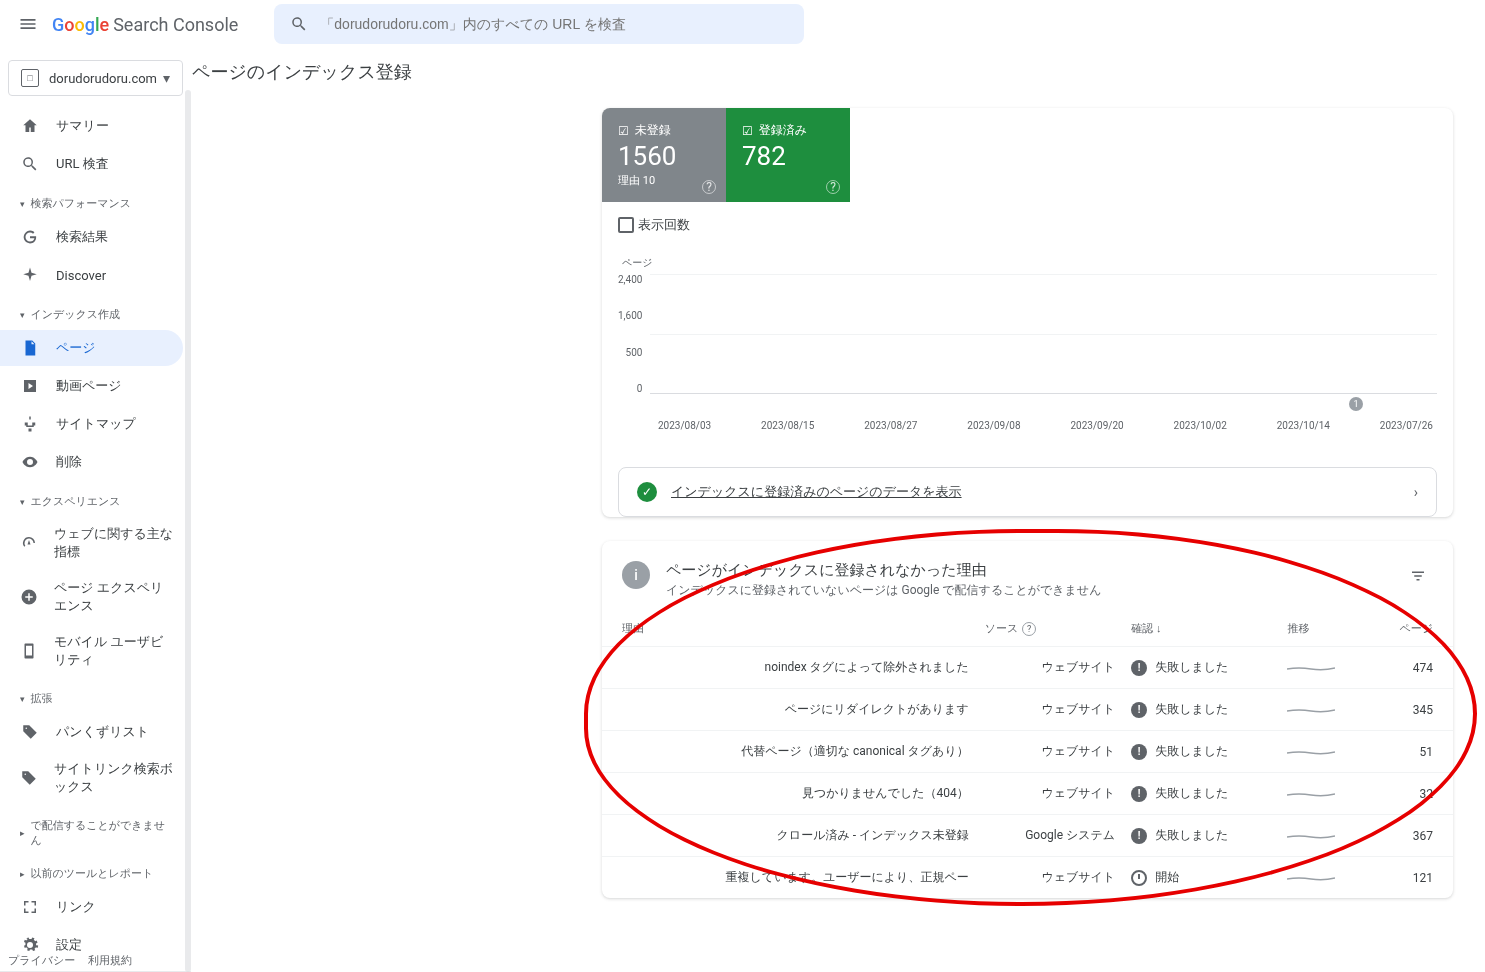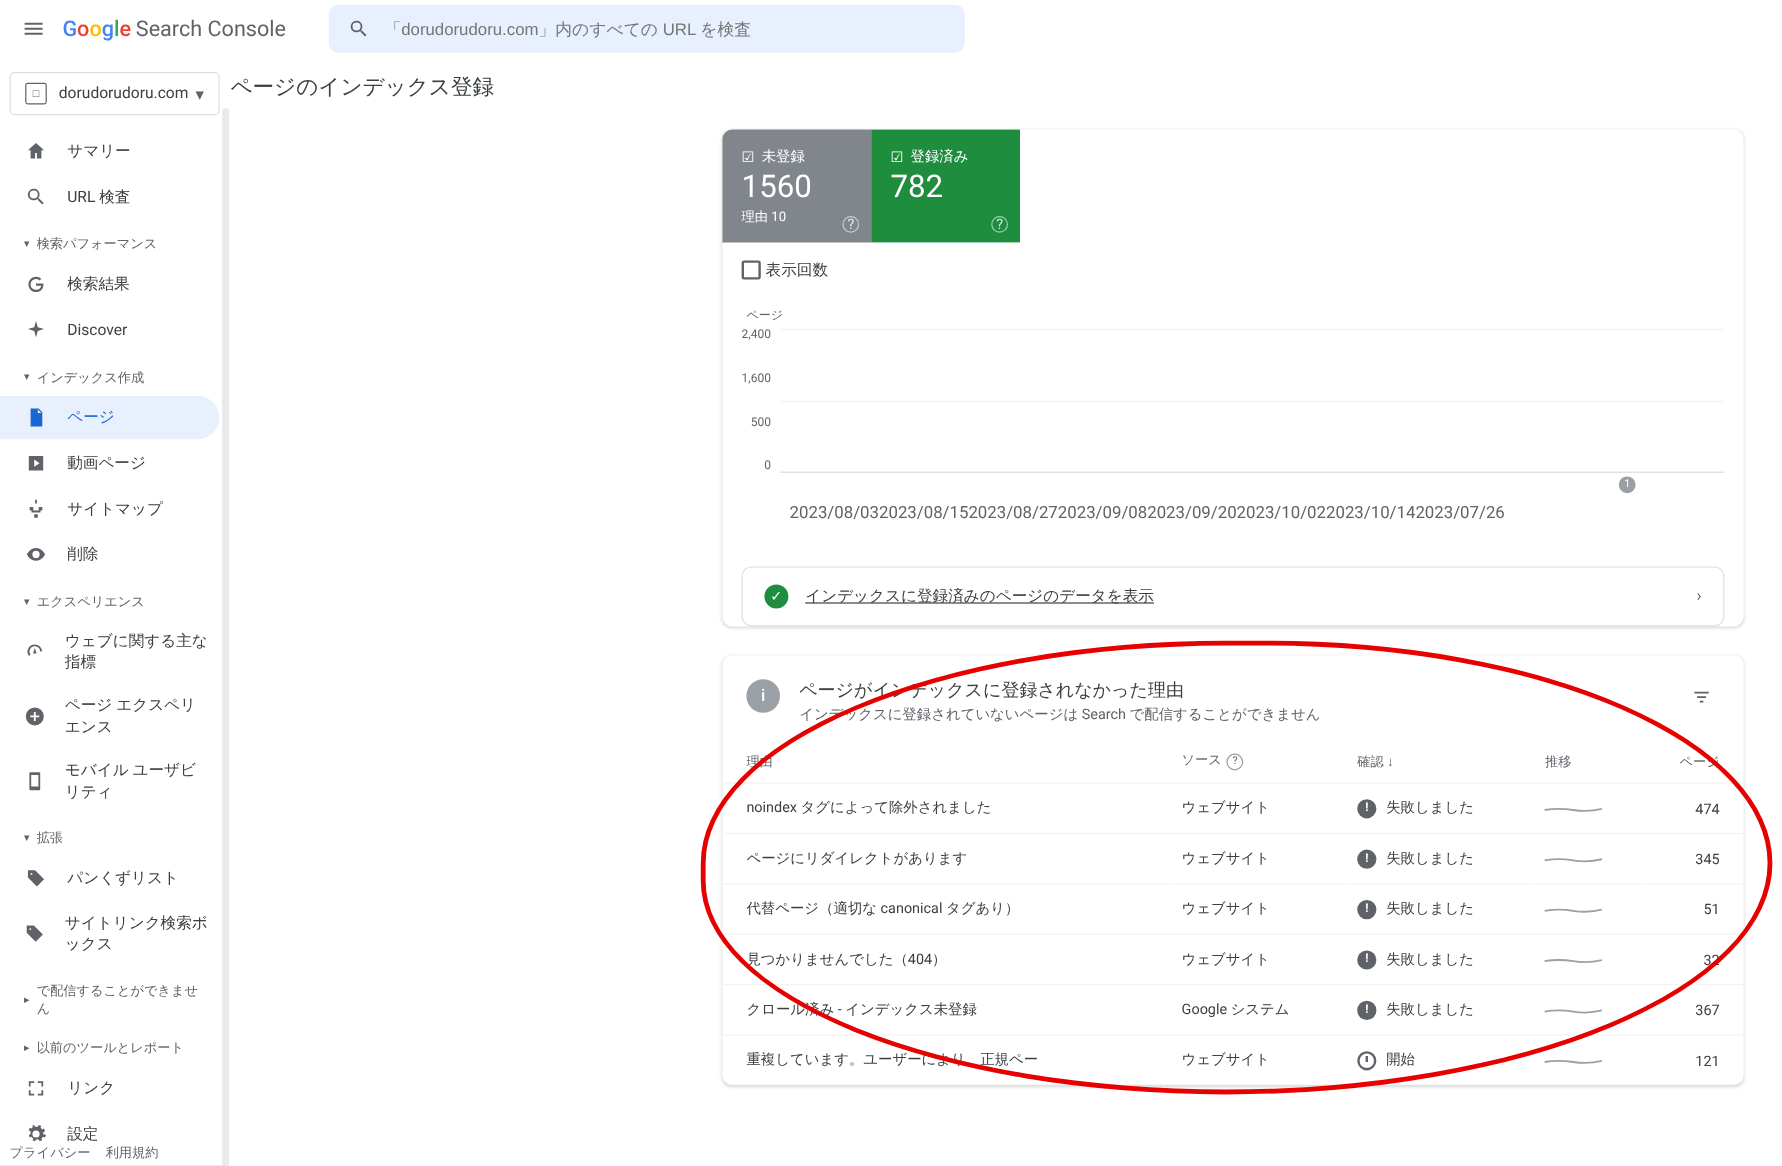--- a/index.html
+++ b/index.html
@@ -45,37 +45,37 @@
 .chart { display: flex; }
 .y-axis { display: flex; flex-direction: column; justify-content: space-between; height: 120px; padding-right: 8px; text-align: right; font-size: 10px; color: #5f6368; }
 .bars { flex: 1; height: 120px; border-bottom: 1px solid #dadce0; display: flex; align-items: flex-end; gap: 1px; position: relative; }
 .bars::before { content:''; position:absolute; left:0; right:0; top:0; border-top:1px solid #f1f3f4; }
 .bars::after { content:''; position:absolute; left:0; right:0; top:50%; border-top:1px solid #f1f3f4; }
 .bar { flex: 1; display: flex; flex-direction: column; }
 .bar .top { background: #1e8e3e; }
 .bar .bot { background: #bdc1c6; }
 .bar.empty { visibility: hidden; }
 .marker { position: absolute; right: 74px; bottom: -18px; width: 14px; height: 14px; background: #9aa0a6; color: #fff; border-radius: 50%; font-size: 9px; display: flex; align-items: center; justify-content: center; }
-.x-axis { display: flex; justify-content: flex-start; font-size: 14px; color: #5f6368; padding: 26px 4px 4px 40px; }
+.x-axis { display: flex; justify-content: space-between; font-size: 10px; color: #5f6368; padding: 26px 4px 4px 40px; }
 .banner { margin: 16px; border: 1px solid #dadce0; border-radius: 8px; padding: 14px 18px; display: flex; align-items: center; gap: 14px; cursor: pointer; }
 .banner-check { width: 20px; height: 20px; background: #1e8e3e; border-radius: 50%; color: #fff; display: flex; align-items: center; justify-content: center; font-size: 12px; }
 .banner-text { flex: 1; font-size: 13px; text-decoration: underline; }
 .banner-arrow { color: #5f6368; }
 .reasons-card { position: relative; }
 .red-circle { position: absolute; inset: -12px -24px -8px -18px; border: 4px solid #e60000; border-radius: 50% 48% 52% 50% / 50% 50% 52% 48%; pointer-events: none; }
 .reasons-header { display: flex; align-items: flex-start; gap: 16px; padding: 20px 20px 12px; }
 .info-circle { width: 28px; height: 28px; background: #9aa0a6; color: #fff; border-radius: 50%; display: flex; align-items: center; justify-content: center; font-size: 14px; font-weight: 500; }
 .reasons-title { font-size: 15px; color: #3c4043; }
 .reasons-sub { font-size: 12px; color: #5f6368; margin-top: 2px; }
 .filter-icon { margin-left: auto; color: #5f6368; cursor: pointer; padding: 6px; }
 .table { width: 100%; border-collapse: collapse; }
 .table th { text-align: left; font-size: 11px; color: #5f6368; font-weight: 400; padding: 10px 8px; }
 .table th:first-child { padding-left: 20px; }
 .table th:last-child { text-align: right; padding-right: 20px; }
-.table td { padding: 12px 8px; font-size: 12px; color: #3c4043; border-top: 1px solid #f1f3f4; }
+.table td { padding: 12px 8px; font-size: 12px; color: #3c4043; border-top: 1px solid #f1f3f4; text-align: right; }
 .table td:first-child { padding-left: 20px; }
 .table td:last-child { text-align: right; padding-right: 20px; }
 .status-cell { display: flex; align-items: center; gap: 8px; }
 .err-icon { width: 16px; height: 16px; background: #5f6368; color: #fff; border-radius: 50%; display: flex; align-items: center; justify-content: center; font-size: 10px; font-weight: bold; }
 .clock-icon { width: 16px; height: 16px; border: 2px solid #5f6368; border-radius: 50%; position: relative; }
 .clock-icon::after { content:''; position:absolute; left:5px; top:2px; width:2px; height:5px; background:#5f6368; }
 .spark { width: 48px; height: 12px; }
 .help-q { display: inline-flex; width: 14px; height: 14px; border: 1px solid #9aa0a6; border-radius: 50%; align-items: center; justify-content: center; font-size: 9px; color: #5f6368; margin-left: 4px; }
 .footer-links { position: fixed; bottom: 4px; left: 8px; font-size: 11px; color: #5f6368; }
 .footer-links span { margin-right: 10px; }
@@ -683,21 +683,21 @@
           <div class="banner-arrow">›</div>
         </div>
       </div>
 
       <div class="card reasons-card">
         <div class="red-circle"></div>
         <div class="reasons-header">
           <div class="info-circle">i</div>
           <div>
             <div class="reasons-title">ページがインデックスに登録されなかった理由</div>
-            <div class="reasons-sub">インデックスに登録されていないページは Search で配信することができません</div>
+            <div class="reasons-sub">インデックスに登録されていないページは Google で配信することができません</div>
           </div>
           <div class="filter-icon">
             <svg width="18" height="18" viewBox="0 0 24 24">
                 <path fill="currentColor" d="M4 6h16v2H4zm3 5h10v2H7zm3 5h4v2h-4z"></path>
               </svg>
           </div>
         </div>
         <table class="table">
           <thead>
             <tr>

